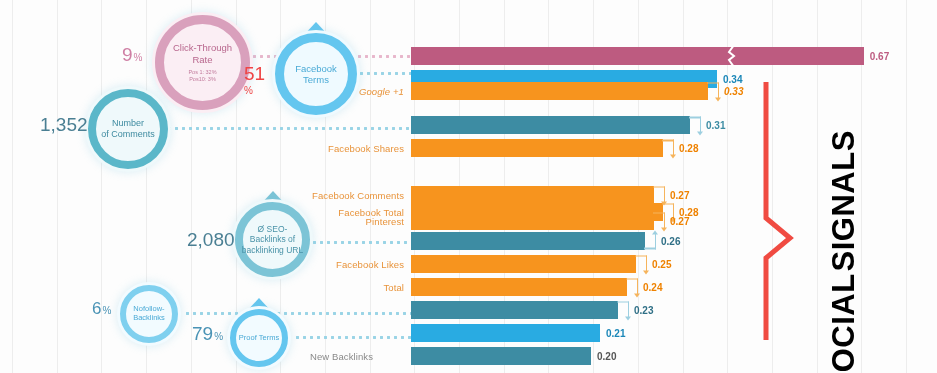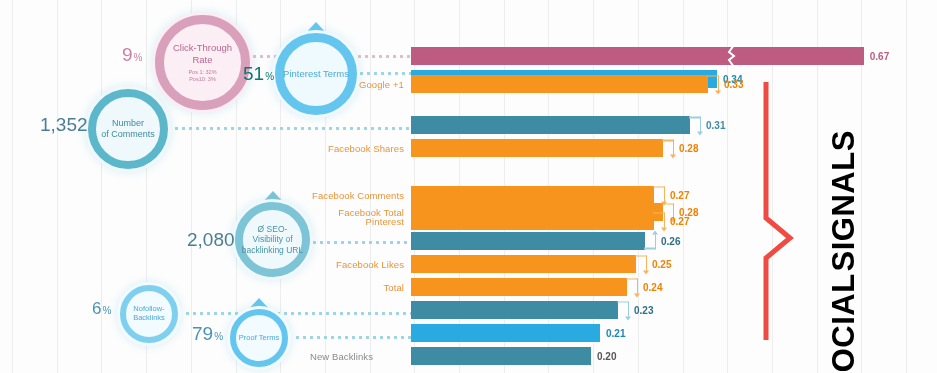--- a/index.html
+++ b/index.html
@@ -148,21 +148,21 @@
         <div class="bar-rect" style="left: 411px; width: 452.745px; background: rgb(189, 91, 128);"></div>
         <svg class="bar-break" viewBox="0 0 11 20" style="left: 725.5px;">
           <path d="M8,-1 L3,6 L8,10 L3,14 L8,21" fill="none" stroke="#ffffff" stroke-width="2"></path>
         </svg>
         <div class="bar-value" style="left: 869.745px; color: rgb(189, 91, 128);">0.67</div>
       </div>
       <div class="bar-row" style="top: 69.1px;">
         <div class="bar-rect" style="left: 411px; width: 306px; background: rgb(41, 171, 226);"></div>
         <div class="bar-value" style="left: 723px; color: rgb(27, 135, 184);">0.34</div>
       </div>
-      <div class="bar-row" style="top: 74px;">
+      <div class="bar-row" style="top: 81px; font-style: italic;">
         <div class="bar-label" style="right: 533px; color: rgb(232, 147, 58);">Google +1</div>
         <div class="bar-rect" style="left: 411px; width: 297px; background: rgb(247, 148, 30);"></div>
         <div class="bar-marker down" style="left: 707px; color: rgb(246, 180, 92);">
           <i class="h"></i>
           <i class="v"></i>
           <i class="tip"></i>
         </div>
         <div class="bar-value" style="left: 724px; color: rgb(239, 130, 0);">0.33</div>
       </div>
       <div class="bar-row" style="top: 115.3px;">
@@ -274,43 +274,43 @@
         </div>
       </div>
       <div class="bubble-pct" style="left: 122px; top: 44px; color: rgb(207, 127, 164);">
         <span>9</span>
         <span class="u">%</span>
       </div>
       <div class="bubble" style="left: 275px; top: 33px; width: 82px; height: 82px;">
         <div class="pointer" style="border-bottom: 14px solid rgb(100, 198, 239);"></div>
         <div class="ring" style="border: 9px solid rgb(100, 198, 239); background: rgb(239, 250, 255); box-shadow: rgb(239, 250, 255) 0px 0px 0px 3px, rgba(120, 195, 225, 0.22) 0px 0px 9px 4px;"></div>
         <div class="txt" style="color: rgb(74, 170, 214); font-size: 9.5px;">
-          <span>Pinterest Terms</span>
-        </div>
-      </div>
-      <div class="bubble-pct" style="left: 243px; top: 63px; color: #0f766e;">
+          <span>Facebook Terms</span>
+        </div>
+      </div>
+      <div class="bubble-pct" style="left: 243px; top: 63px; color: #ef4444; flex-direction: column;">
         <span>51</span>
         <span class="u">%</span>
       </div>
       <div class="bubble" style="left: 88px; top: 89px; width: 80px; height: 80px;">
         <div class="ring" style="border: 8px solid rgb(91, 183, 201); background: rgb(239, 249, 251); box-shadow: rgb(239, 249, 251) 0px 0px 0px 3px, rgba(120, 195, 225, 0.22) 0px 0px 9px 4px;"></div>
         <div class="txt" style="color: rgb(62, 139, 160); font-size: 9px;">
           <span>Number</span>
           <span>of Comments</span>
         </div>
       </div>
       <div class="bubble-pct" style="left: 40px; top: 114px; color: rgb(74, 127, 147);">
         <span>1,352</span>
       </div>
       <div class="bubble" style="left: 235px; top: 202px; width: 75px; height: 75px;">
         <div class="pointer" style="border-bottom: 14px solid rgb(124, 196, 214);"></div>
         <div class="ring" style="border: 8px solid rgb(124, 196, 214); background: rgb(239, 249, 251); box-shadow: rgb(239, 249, 251) 0px 0px 0px 3px, rgba(120, 195, 225, 0.22) 0px 0px 9px 4px;"></div>
         <div class="txt" style="color: rgb(74, 147, 168); font-size: 8.5px;">
           <span>Ø SEO-</span>
-          <span>Visibility of backlinking URL</span>
+          <span>Backlinks of backlinking URL</span>
         </div>
       </div>
       <div class="bubble-pct" style="left: 187px; top: 229px; color: rgb(74, 127, 147);">
         <span>2,080</span>
       </div>
       <div class="bubble" style="left: 120px; top: 285px; width: 58px; height: 58px;">
         <div class="ring" style="border: 6px solid rgb(127, 208, 239); background: rgb(242, 251, 255); box-shadow: rgb(242, 251, 255) 0px 0px 0px 3px, rgba(120, 195, 225, 0.22) 0px 0px 9px 4px;"></div>
         <div class="txt" style="color: rgb(74, 170, 214); font-size: 7.5px;">
           <span>Nofollow-</span>
           <span>Backlinks</span>

